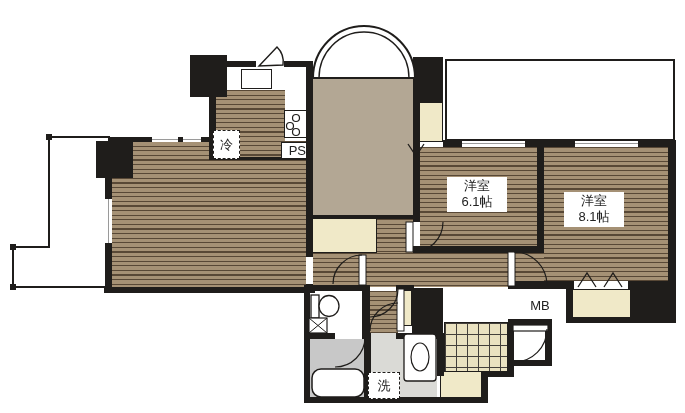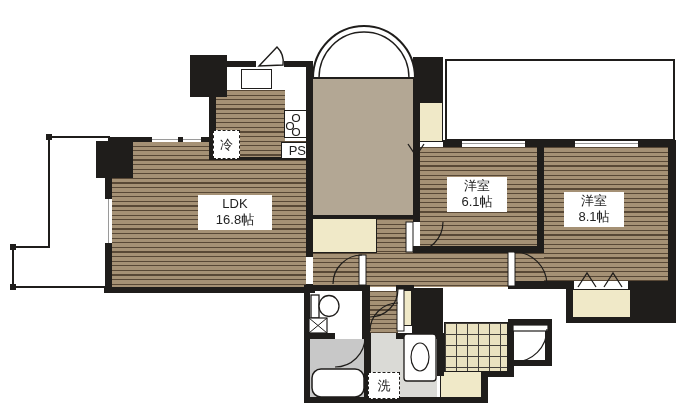--- a/index.html
+++ b/index.html
@@ -107,28 +107,27 @@
   <div class="abs" style="left:445px;top:59px;width:230px;height:82px;border:2px solid #1f1d1b;background:#fff;"></div>
 
   <div class="abs whitebox" style="left:241px;top:69px;width:31px;height:20px;"></div>
   <div class="abs whitebox" style="left:284px;top:110px;width:23px;height:28px;"></div>
   <div class="abs dashedbox" style="left:213px;top:130px;width:27px;height:29px;">
     <span>冷</span>
   </div>
   <div class="abs whitebox small" style="left:281px;top:142px;width:26px;height:17px;justify-content:flex-end;">
     <span>PS</span>
   </div>
+  <div class="abs small" style="left:514px;top:291px;width:52px;height:28px;">
+    <span>MB</span>
+  </div>
   <div class="abs dashedbox" style="left:368px;top:372px;width:32px;height:27px;">
     <span>洗</span>
   </div>
 
-  <div class="abs label" style="left:198px;top:195px;width:74px;">
-    <div>LDK</div>
-    <div>16.8帖</div>
-  </div>
   <div class="abs label" style="left:447px;top:177px;width:60px;">
     <div>洋室</div>
     <div>6.1帖</div>
   </div>
   <div class="abs label" style="left:564px;top:192px;width:60px;">
     <div>洋室</div>
     <div>8.1帖</div>
   </div>
 
   <svg width="685" height="413" viewBox="0 0 685 413">

